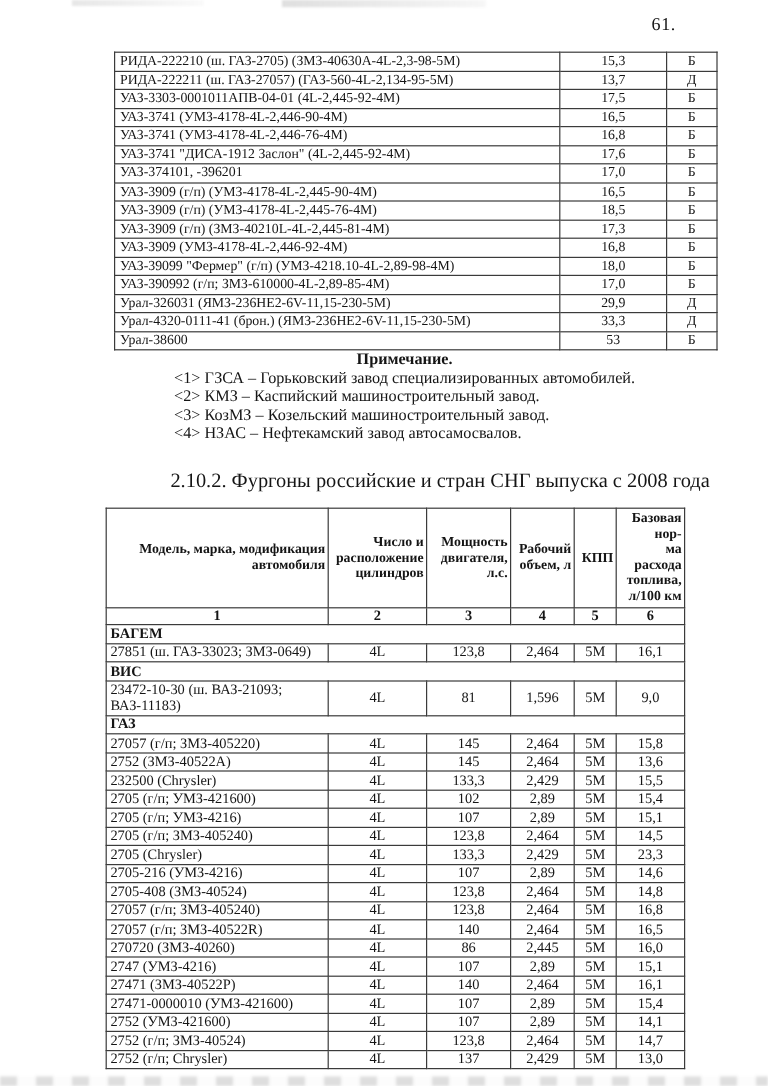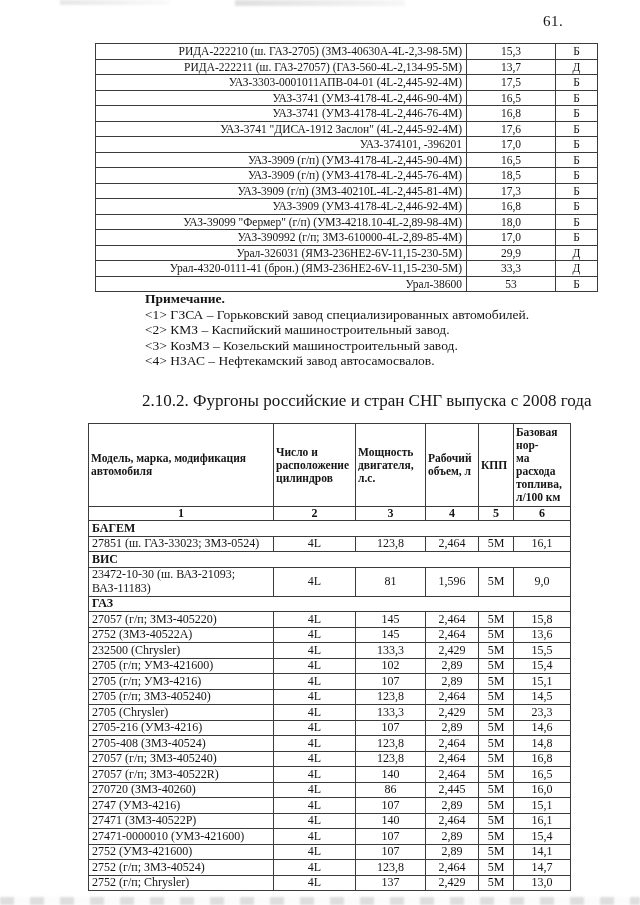--- a/index.html
+++ b/index.html
@@ -12,32 +12,32 @@
   .artifact-top2{left:235px;top:0;width:170px;height:6px;background:linear-gradient(90deg,rgba(110,110,110,.22),rgba(150,150,150,.08));filter:blur(1px);}
   .artifact-bottom{left:0;top:897px;width:640px;height:8px;background:repeating-linear-gradient(90deg,rgba(90,90,90,.20) 0 14px,rgba(170,170,170,.04) 14px 30px);filter:blur(1.2px);}
   .page-number{position:absolute;top:13px;left:543px;font-size:15px;letter-spacing:.5px;}
 
   table{border-collapse:collapse;table-layout:fixed;width:100%;}
   td,th{border:1px solid #3b3b3b;overflow:hidden;}
 
   
   .t1-wrap{position:absolute;left:95px;top:43px;width:475px;}
   .t1 td{font-size:11.5px;line-height:12.5px;padding:1px 4px;height:12px;white-space:nowrap;}
-  .t1 .c-model{width:362px;text-align:right;}
+  .t1 .c-model{width:362px;text-align:left;}
   .t1 .c-val{width:80px;text-align:center;}
   .t1 .c-fuel{width:33px;text-align:center;}
 
   
   .notes{position:absolute;left:145px;top:291px;font-size:13.5px;line-height:15.6px;}
-  .notes-title{font-weight:bold;}
+  .notes-title{font-weight:bold;text-align:center;}
   .section-heading{position:absolute;left:142px;top:391px;font-size:17px;}
 
   
   .t2-wrap{position:absolute;left:88px;top:423px;width:482px;}
-  .t2 th{font-weight:bold;font-size:11.5px;line-height:13px;text-align:left;vertical-align:middle;padding:2px 2px;white-space:pre-line;}
+  .t2 th{font-weight:bold;font-size:11.5px;line-height:13px;text-align:right;vertical-align:middle;padding:2px 2px;white-space:pre-line;}
   .t2 .hdr-row th{height:54px;}
   .t2 .num-row td{font-weight:bold;font-size:12px;line-height:13px;text-align:center;padding:0 2px;}
   .t2 td{font-size:12px;line-height:13.5px;padding:.5px 3px;}
   .t2 .c2-model{text-align:left;}
   .t2 .c2-center{text-align:center;white-space:nowrap;}
   .t2 .c2-group{font-weight:bold;text-align:left;}
   .t2 col.col-1{width:185px;} .t2 col.col-2{width:82px;} .t2 col.col-3{width:70px;}
   .t2 col.col-4{width:53px;} .t2 col.col-5{width:35px;} .t2 col.col-6{width:57px;}
 </style>
 </head>
@@ -177,21 +177,21 @@
         <td>4</td>
         <td>5</td>
         <td>6</td>
       </tr>
     </thead>
     <tbody id="t2-body">
         <tr>
           <td class="c2-group" colspan="6">БАГЕМ</td>
         </tr>
         <tr>
-          <td class="c2-model">27851 (ш. ГАЗ-33023; ЗМЗ-0524)</td>
+          <td class="c2-model">27851 (ш. ГАЗ-33023; ЗМЗ-0649)</td>
           <td class="c2-center">4L</td>
           <td class="c2-center">123,8</td>
           <td class="c2-center">2,464</td>
           <td class="c2-center">5М</td>
           <td class="c2-center">16,1</td>
         </tr>
         <tr>
           <td class="c2-group" colspan="6">ВИС</td>
         </tr>
         <tr>

